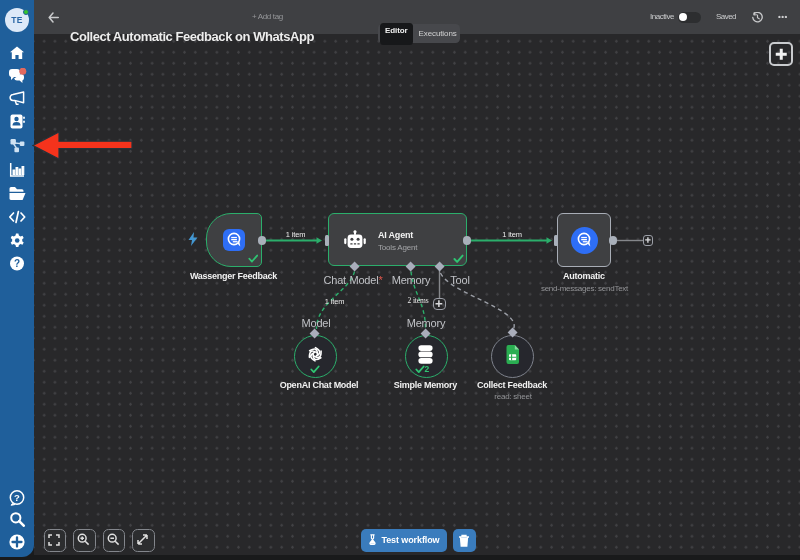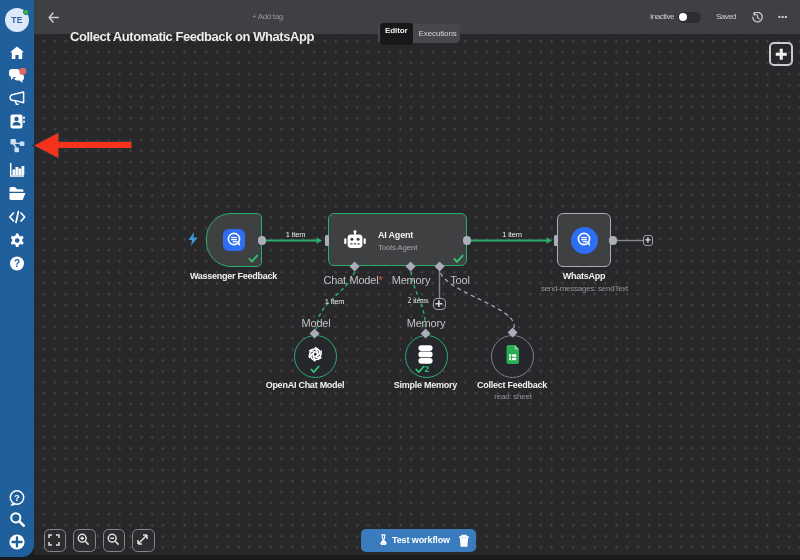--- a/index.html
+++ b/index.html
@@ -46,21 +46,21 @@
   .nlabel { position:absolute; color:#f2f2f2; font-size:9px; font-weight:bold; letter-spacing:-0.25px; text-align:center; white-space:nowrap; transform:translateX(-50%); }
   .nsub { position:absolute; color:#949598; font-size:8px; letter-spacing:-0.25px; text-align:left; white-space:nowrap; transform:translateX(-50%); }
   .plabel { position:absolute; color:#c0c2c6; font-size:11px; letter-spacing:-0.2px; word-spacing:0.6px; text-align:center; white-space:nowrap; transform:translateX(-50%); }
   .itemlabel { position:absolute; color:#ebebeb; font-size:7.5px; letter-spacing:-0.15px; text-align:center; white-space:nowrap; transform:translateX(-50%); }
   .port { position:absolute; width:8.4px; height:8.4px; border-radius:50%; background:#a9b0ba; }
   .inport { position:absolute; width:4.6px; height:11px; border-radius:1.5px; background:#a9b0ba; }
   .diamond { position:absolute; width:7.2px; height:7.2px; background:#a9adbb; transform:rotate(45deg); }
   .check { position:absolute; font-weight:700; color:#2fc472; }
   
   .zbtn { position:absolute; top:529px; width:22.5px; height:22.5px; background:#2c2d2f; border:1.6px solid #83868c; border-radius:5.5px; }
-  #testbtn { position:absolute; left:361px; top:529px; width:107px; height:22.5px; background:#3a7cbd; border-radius:5px; color:#fff; font-size:9px; font-weight:bold; letter-spacing:-0.1px; text-align:center; line-height:22.5px;}
+  #testbtn { position:absolute; left:361px; top:529px; width:86px; height:22.5px; background:#3a7cbd; border-radius:5px; color:#fff; font-size:9px; font-weight:bold; letter-spacing:-0.1px; text-align:center; line-height:22.5px;}
   #trashbtn { position:absolute; left:453px; top:529px; width:22.5px; height:22.5px; background:#3a7cbd; border-radius:5px; }
   
   #redarrow { position:absolute; left:32px; top:131px; }
 </style>
 </head>
 <body>
 <div id="app">
   <div id="canvas"></div>
   <div id="header"></div>
   <div id="bottomstrip"></div>
@@ -174,21 +174,21 @@
   <div class="inport" style="left:553.5px;top:235px;"></div>
   <div class="port" style="left:609px;top:236.3px;"></div>
   <div style="position:absolute;left:570.5px;top:226.5px;width:27px;height:27px;background:#2e6ef5;border-radius:50%;"></div>
   <svg style="position:absolute;left:577px;top:232px" width="15" height="16" viewBox="0 0 15 16">
     <circle cx="7" cy="7" r="5.6" stroke="#fff" stroke-width="1.6" fill="none"></circle>
     <path d="M10.2 11.2 L13.3 14.6 L12.4 10.1 Z" fill="#fff"></path>
     <rect x="4.2" y="4.9" width="5.7" height="1.3" fill="#fff"></rect>
     <rect x="4.2" y="7" width="5.7" height="1.3" fill="#fff"></rect>
     <rect x="5.8" y="9.1" width="4.8" height="1.3" fill="#fff"></rect>
   </svg>
-  <div class="nlabel" style="left:584px;top:271px;">WhatsApp</div>
+  <div class="nlabel" style="left:584px;top:271px;">Automatic</div>
   <div class="nsub" style="left:584.5px;top:284px;">send-messages: sendText</div>
 
   <div class="circlenode" id="node-openai"></div>
   <div class="circlenode" id="node-memory"></div>
   <div class="circlenode" id="node-sheets"></div>
   <div class="diamond" style="left:311.4px;top:330.4px;"></div>
   <div class="diamond" style="left:422.4px;top:330.4px;"></div>
   <div class="diamond" style="left:509.4px;top:329.4px;"></div>
   <div class="plabel" style="left:316px;top:317px;">Model</div>
   <div class="plabel" style="left:426px;top:317px;">Memory</div>
@@ -199,21 +199,21 @@
         <path d="M9.30 6.43 Q2.28 2.06 2.42 11.35"></path>
         <path d="M7.20 6.43 Q-0.09 10.33 8.02 14.85"></path>
         <path d="M6.15 8.25 Q5.88 16.52 13.85 11.75"></path>
         <path d="M7.20 10.07 Q14.22 14.44 14.08 5.15"></path>
         <path d="M9.30 10.07 Q16.59 6.17 8.48 1.65"></path>
       </g>
   </svg>
   <svg style="position:absolute;left:310px;top:364.5px" width="10" height="9" viewBox="0 0 12 11">
       <path d="M1.5 5.5 L4.5 8.7 L10.5 1.8" stroke="#2fc472" stroke-width="2.2" fill="none" stroke-linecap="round" stroke-linejoin="round"></path>
     </svg>
-  <div class="nlabel" style="left:305px;top:379.5px;">OpenAI Chat Model</div>
+  <div class="nlabel" style="left:319px;top:379.5px;">OpenAI Chat Model</div>
 
   <svg style="position:absolute;left:418px;top:345px" width="15" height="19" viewBox="0 0 15 19">
     <rect x="0.4" y="0.2" width="14.2" height="5.7" rx="2.85" fill="#fff"></rect>
     <rect x="0.4" y="6.6" width="14.2" height="5.7" rx="2.85" fill="#fff"></rect>
     <rect x="0.4" y="13" width="14.2" height="5.7" rx="2.85" fill="#fff"></rect>
   </svg>
   <svg style="position:absolute;left:415px;top:364.5px" width="10" height="9" viewBox="0 0 12 11">
       <path d="M1.5 5.5 L4.5 8.7 L10.5 1.8" stroke="#2fc472" stroke-width="2.2" fill="none" stroke-linecap="round" stroke-linejoin="round"></path>
     </svg>
   <div style="position:absolute;left:424.5px;top:363.5px;font-size:8.5px;font-weight:700;color:#2fc472;">2</div>

